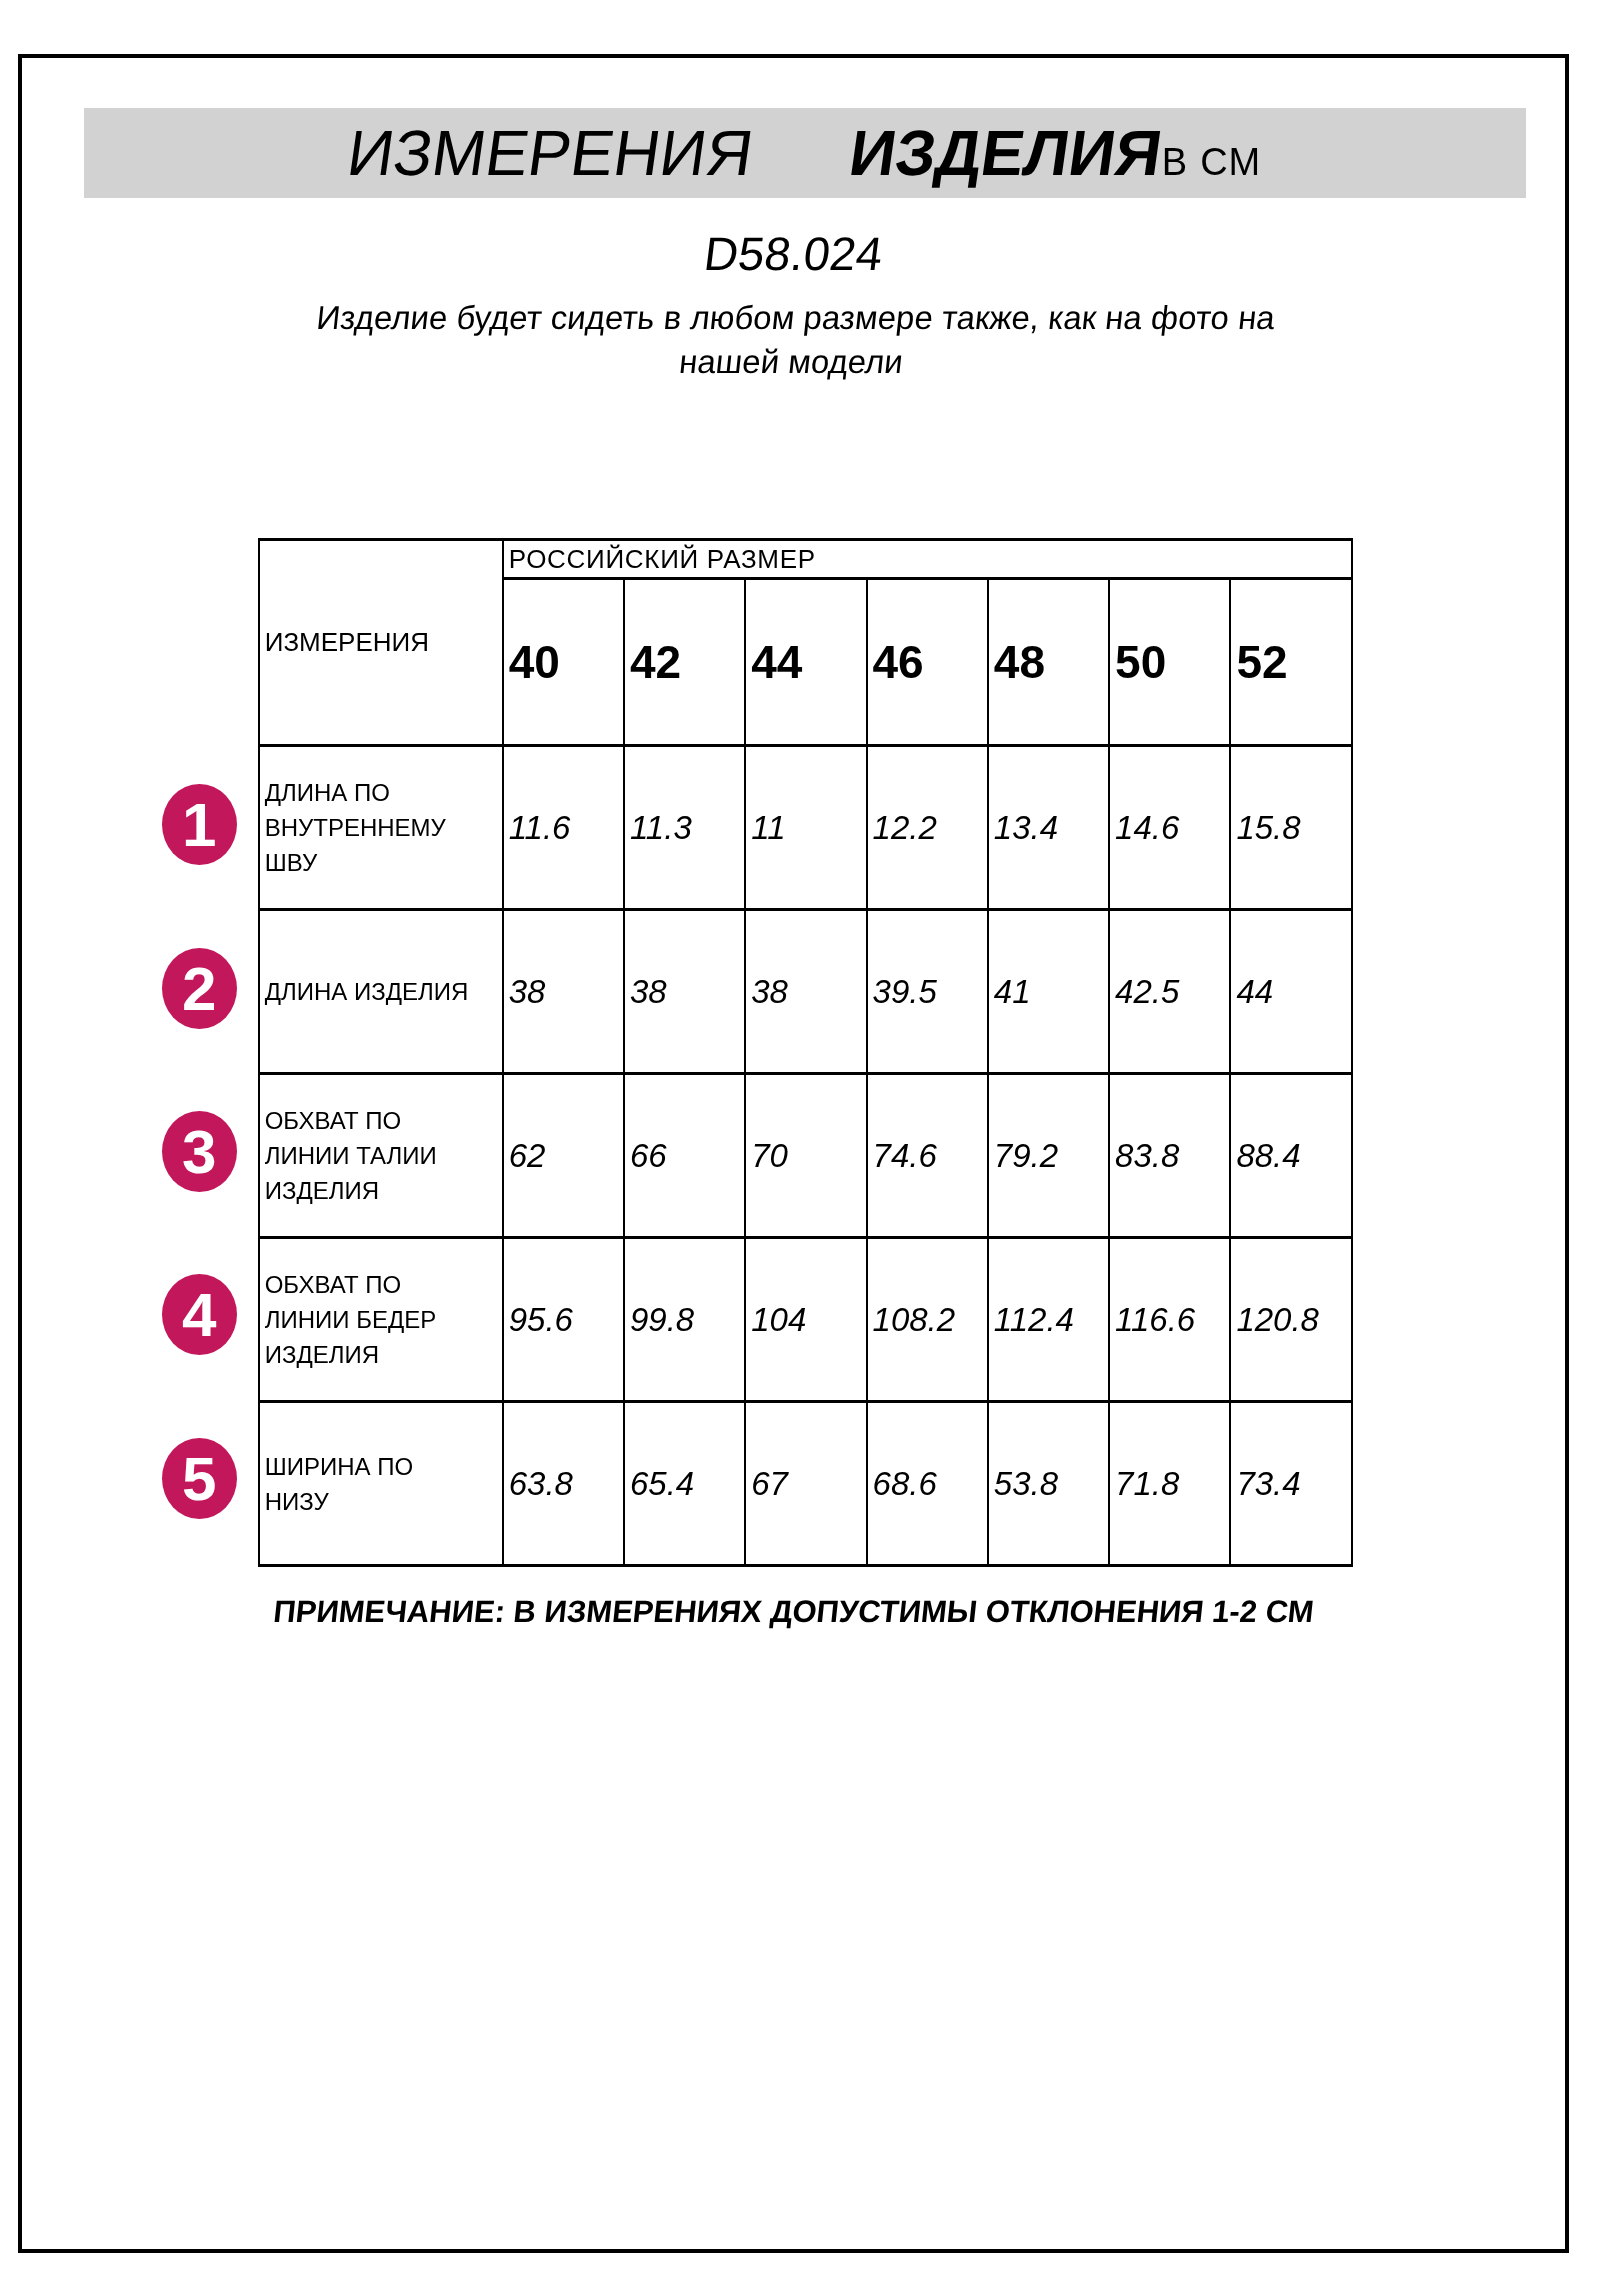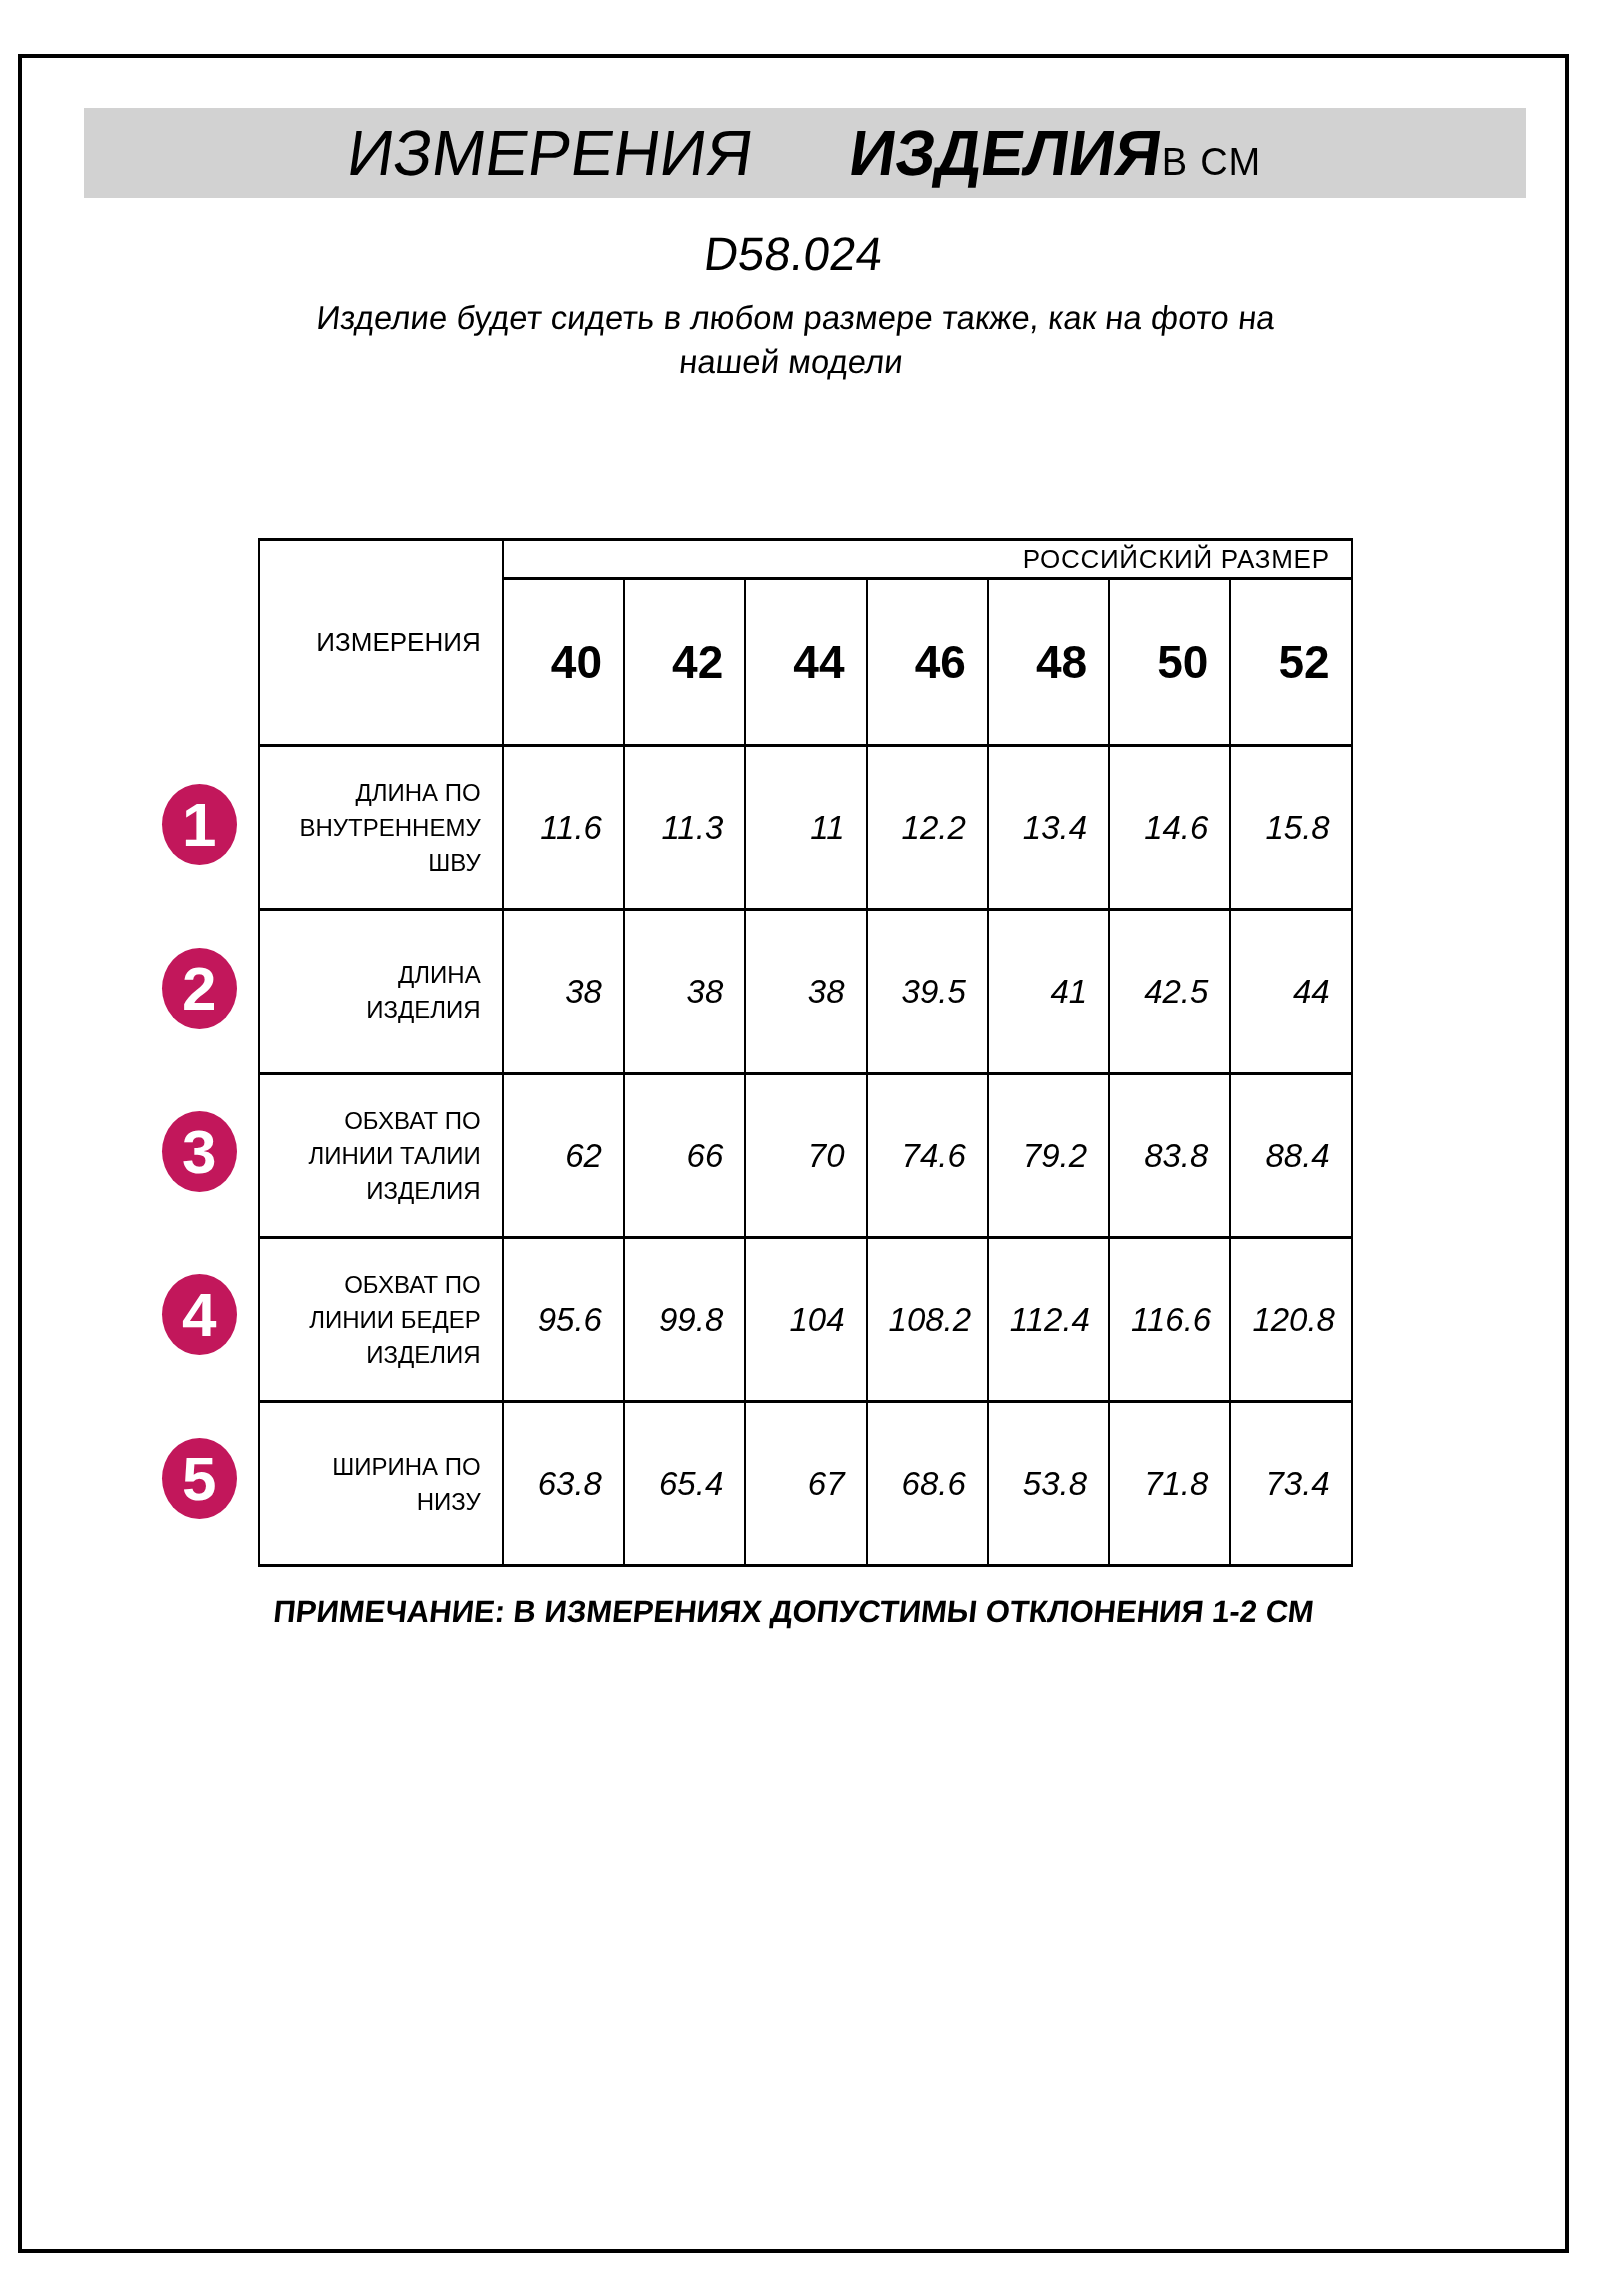--- a/index.html
+++ b/index.html
@@ -34,21 +34,21 @@
     white-space:pre-line; transform:skewX(-6deg);
   }
   
   table.size-table {
     position:absolute; left:236px; top:480px; width:1095px;
     border-collapse:collapse; table-layout:fixed;
   }
   col.c-label { width:244px; }
   .size-table th, .size-table td {
     border:2px solid #000; border-top-width:3.3px; border-bottom-width:3.3px;
-    text-align:right; vertical-align:middle; padding:0 21px;
+    text-align:left; vertical-align:middle; padding:0 5px;
     overflow:hidden;
   }
   th.group-h { height:36px; font-size:26px; font-weight:normal; letter-spacing:0.7px; }
   th.measure-h { font-size:26px; font-weight:normal; }
   tr.sizes-row th { height:164px; font-size:46px; font-weight:bold; }
   .size-table tbody tr { height:164px; }
   td.lbl { font-size:24px; line-height:35px; white-space:pre-line; }
   td.val { font-size:33px;font-style:italic; }
   
   .badge {

